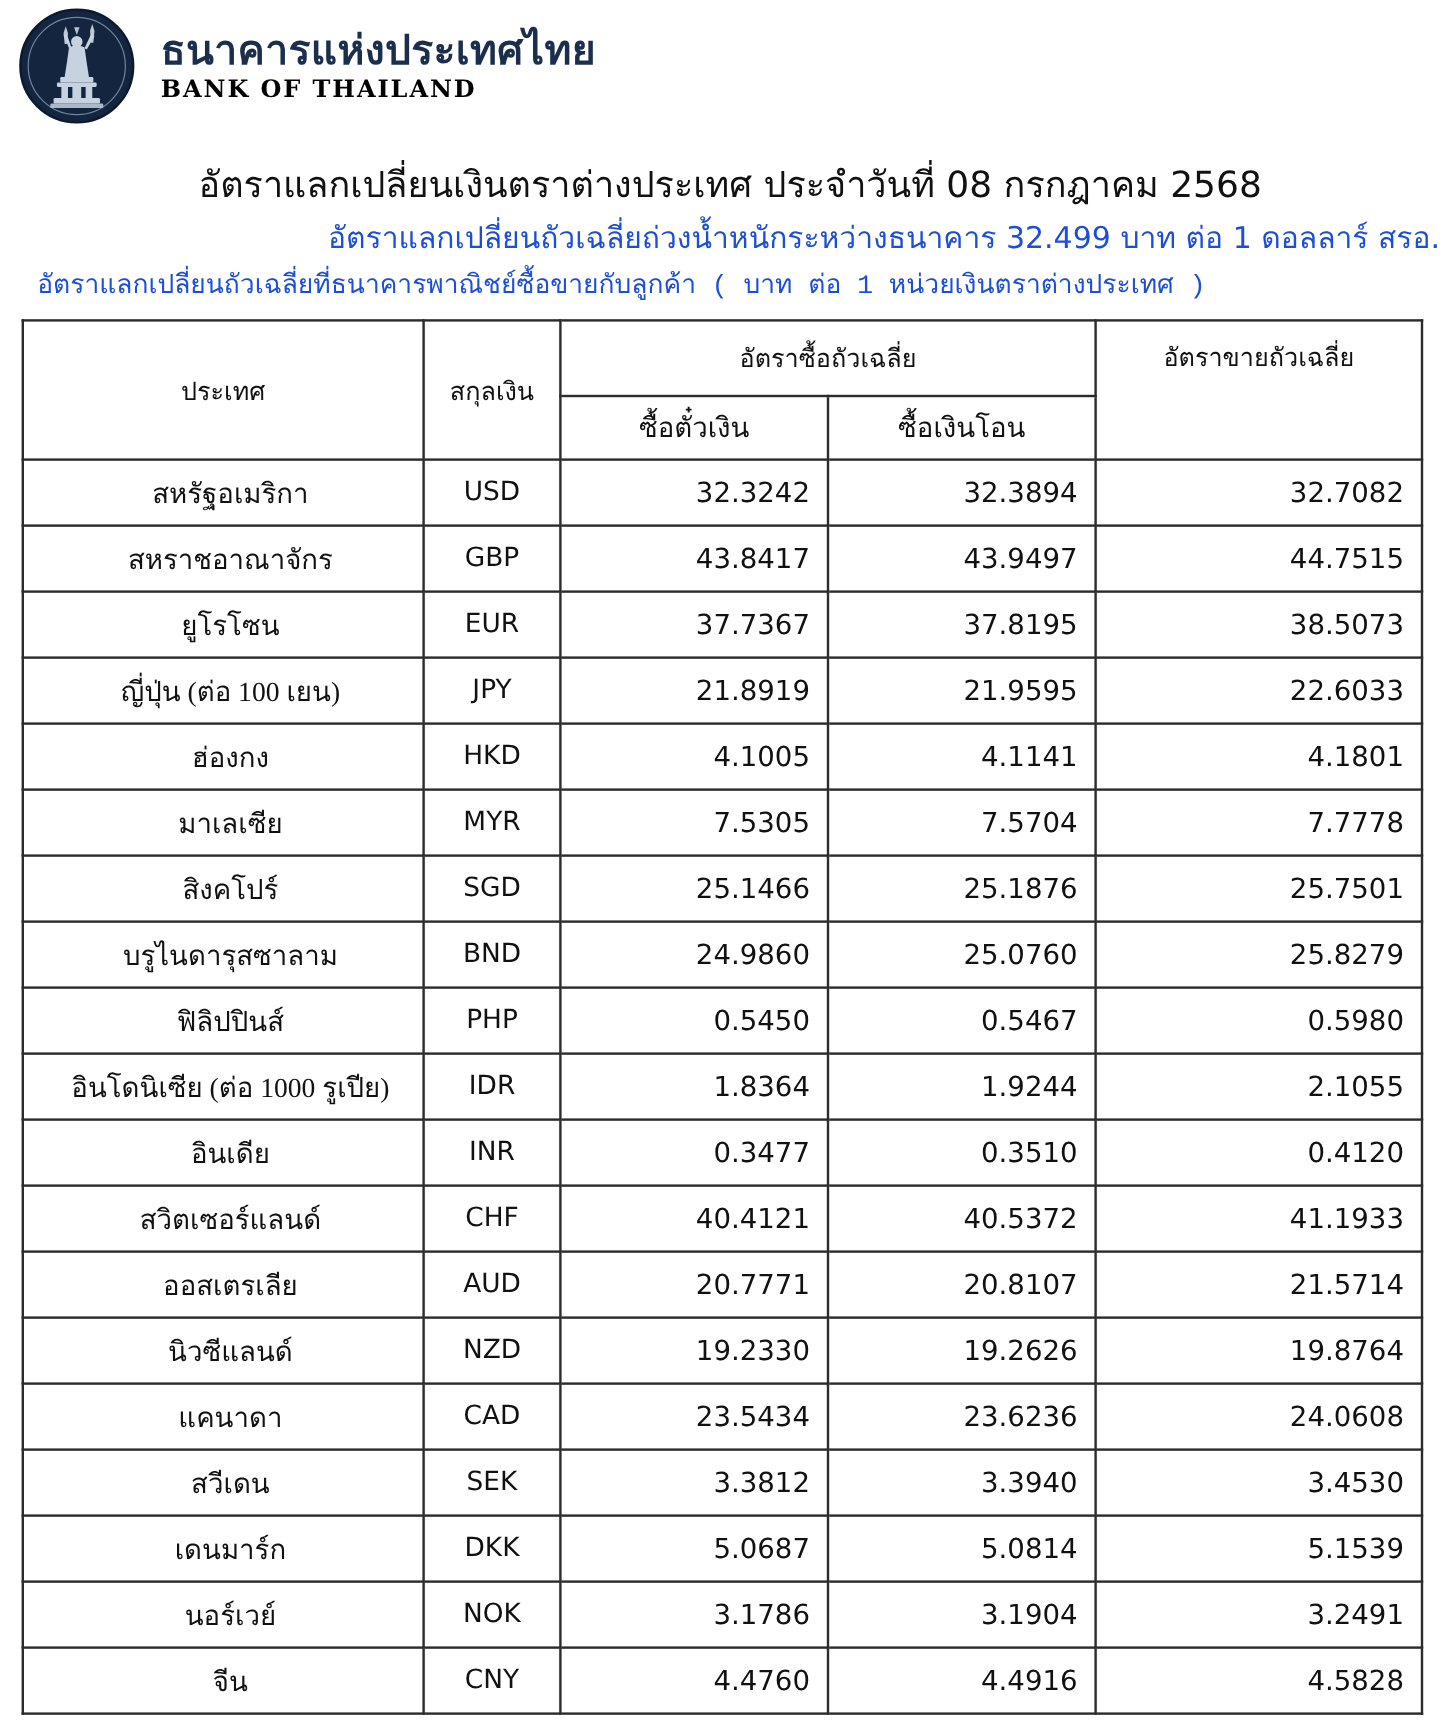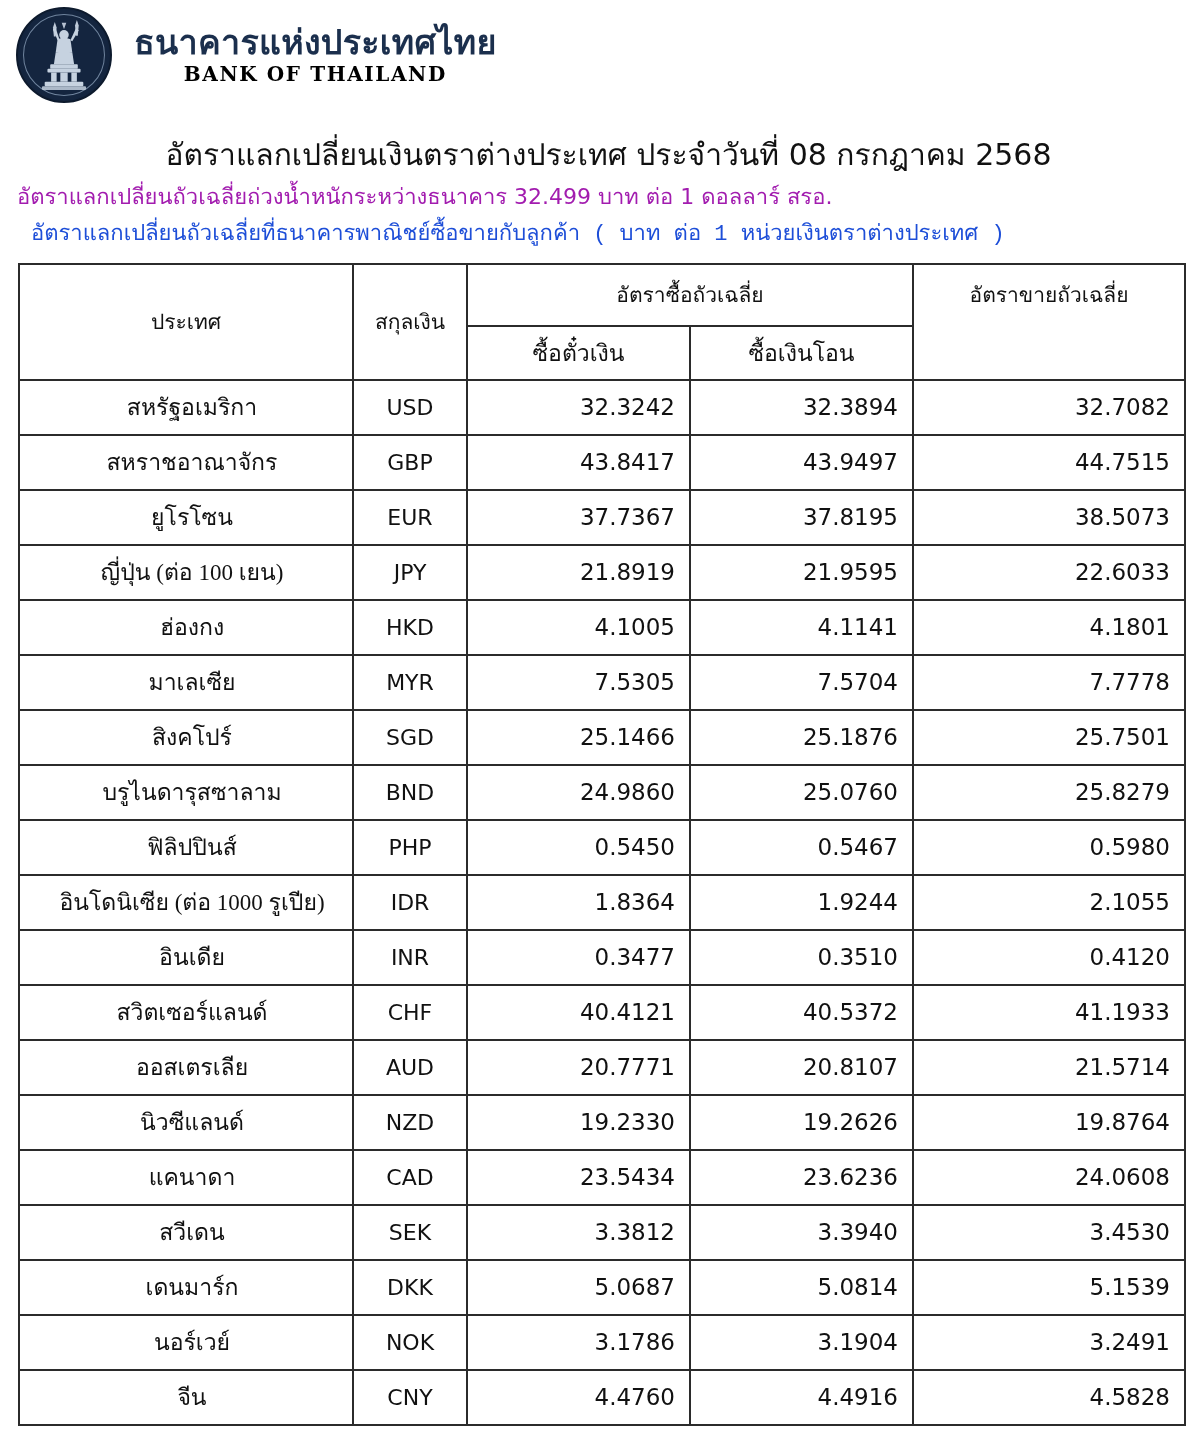--- a/index.html
+++ b/index.html
@@ -32,21 +32,20 @@
     background: #14253f;
     border: 2px solid #0d1a2d;
     position: relative;
     overflow: hidden;
   }
   .seal svg { display: block; width: 100%; height: 100%; }
 
   .brand {
     margin-left: 22px;
     line-height: 1.02;
-    text-align: center;
   }
   .brand-th {
     font-size: 34px;
     font-weight: bold;
     color: #1b2f4d;
     letter-spacing: .3px;
     white-space: nowrap;
   }
   .brand-en {
     font-family: "DejaVu Serif", "Liberation Serif", serif;
@@ -64,23 +63,23 @@
     margin-left: 17px;
   }
   .title-1 {
     text-align: center;
     font-size: 30px;
     color: #111;
     line-height: 1.25;
     white-space: nowrap;
   }
   .title-2 {
-    text-align: left;
-    font-size: 22px;
-    color: #a21caf;
+    text-align: right;
+    font-size: 25px;
+    color: #1d4ed8;
     line-height: 1.25;
     margin-top: 9px;
     white-space: nowrap;
   }
   .title-3 {
     text-align: left;
     font-size: 22px;
     color: #1d4ed8;
     line-height: 1.25;
     margin: 11px 0 0 14px;

